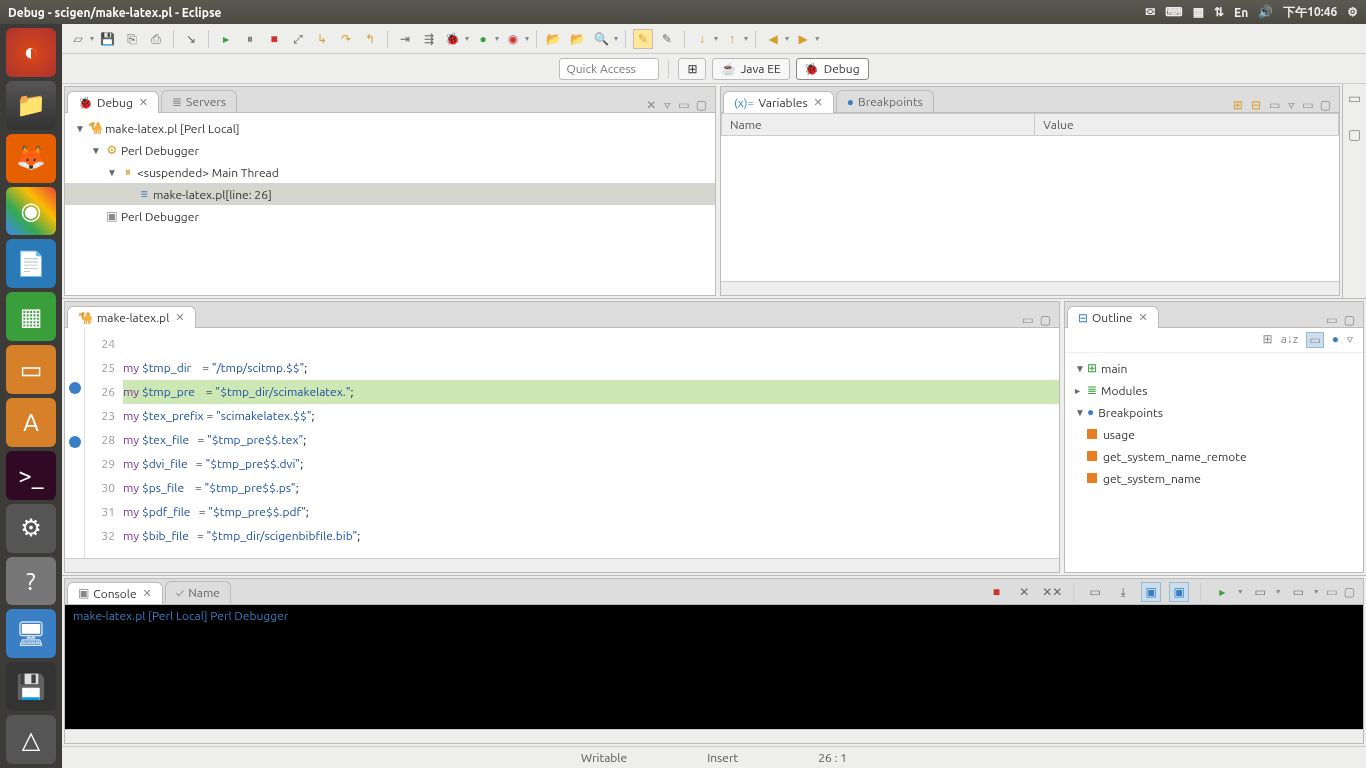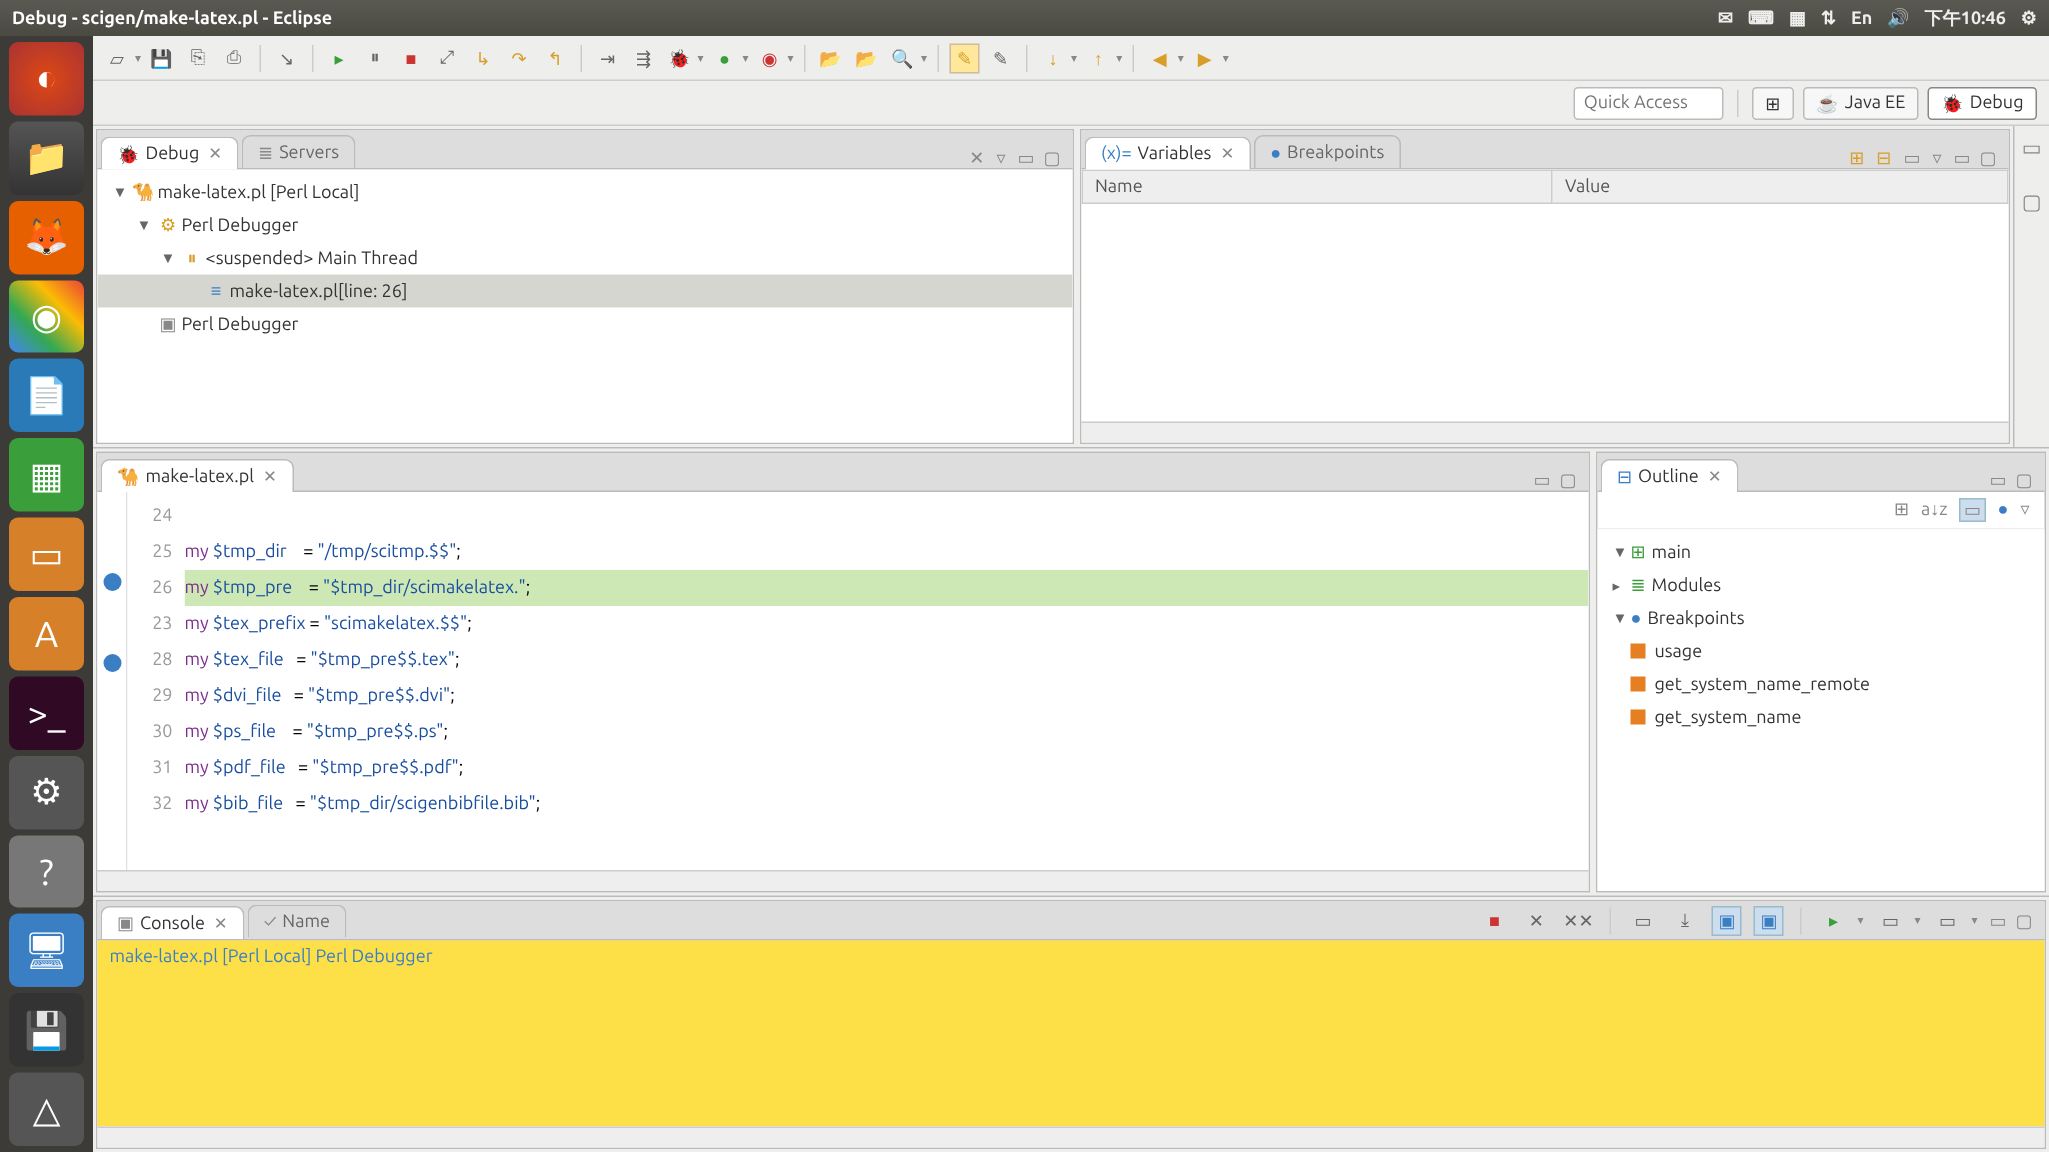--- a/index.html
+++ b/index.html
@@ -23,21 +23,21 @@
 .l-help{background:#777}
 .l-disp{background:#3a7fc4}
 .l-save{background:#333}
 .l-tri{background:#555}
 .workarea{position:absolute;left:62px;top:24px;right:0;bottom:0;background:#eeeeec;display:flex;flex-direction:column}
 .toolbar{height:30px;background:#eeeeec;border-bottom:1px solid #ccc;display:flex;align-items:center;padding:0 6px;gap:4px}
 .tbtn{width:20px;height:20px;display:inline-flex;align-items:center;justify-content:center;font-size:12px;color:#666;cursor:pointer}
 .tbtn.g{color:#3a9e3a}.tbtn.r{color:#c33}.tbtn.y{color:#d89e2a}.tbtn.b{color:#3a7fc4}
 .tsep{width:1px;height:18px;background:#ccc;margin:0 3px}
 .tdrop{font-size:8px;color:#888;margin-left:-2px}
-.topright{height:30px;display:flex;justify-content:flex-end;align-items:center;padding:0 8px;gap:6px;background:#eeeeec;border-bottom:1px solid #ccc}
+.topright{height:30px;display:flex;justify-content:center;align-items:center;padding:0 8px;gap:6px;background:#eeeeec;border-bottom:1px solid #ccc}
 .qbox{height:22px;width:100px;border:1px solid #bbb;border-radius:3px;padding:0 6px;color:#999;background:#fff}
 .persp-btn{height:22px;border:1px solid #bbb;border-radius:3px;padding:0 8px;display:flex;align-items:center;gap:4px;background:#f7f7f7;color:#333}
 .persp-btn.active{background:#fff;border-color:#888}
 .mainarea{flex:1;display:flex;flex-direction:column;position:relative}
 .row1{height:215px;display:flex;border-bottom:1px solid #bbb}
 .row2{flex:1;display:flex;border-bottom:1px solid #bbb;min-height:0}
 .row3{height:170px;display:flex;flex-direction:column}
 .statusbar{height:22px;background:#eeeeec;border-top:1px solid #ccc;display:flex;align-items:center;color:#555}
 .statusbar>div{padding:0 40px}
 .panel{display:flex;flex-direction:column;background:#fff;border:1px solid #bbb;margin:2px}
@@ -64,21 +64,21 @@
 .gutter{width:38px;background:#fff;text-align:right;padding:4px 8px 0 0;color:#999;font-family:monospace;font-size:14px;line-height:24px}
 .code{flex:1;font-family:monospace;font-size:14px;line-height:24px;padding-top:4px;white-space:pre;overflow:auto}
 .codeline.hl{background:#cde8b5}
 .kw{color:#7b2d8e}.var{color:#1a4fa0}.str{color:#1a4fa0}
 .outline-wrap{width:300px;min-width:300px}
 .outl-item{display:flex;align-items:center;height:22px;padding-left:10px;color:#333}
 .outl-item .arr{width:12px;font-size:10px;color:#666}
 .sq-o{width:10px;height:10px;background:#e67e22;display:inline-block;margin-right:6px}
 .sq-g{color:#3a9e3a;margin-right:4px}
 .conshead{display:flex;align-items:center;height:26px;border-bottom:1px solid #bbb;background:#ddd}
-.consbody{flex:1;background:#fde047;padding:4px 8px;color:#3a7fc4}
+.consbody{flex:1;background:#000000;padding:4px 8px;color:#3a7fc4}
 .scrollh{height:14px;background:#eee;border-top:1px solid #ccc}
 .panel-mm{display:flex;gap:6px;color:#888;font-size:11px}
 .sideico{width:24px;display:flex;flex-direction:column;align-items:center;padding-top:6px;gap:20px;border-left:1px solid #bbb;background:#eeeeec}
 .sideico span{font-size:14px;color:#888}
 </style>
 </head>
 <body>
 
 <div class="titlebar">
   <span>Debug - scigen/make-latex.pl - Eclipse</span>
@@ -397,14 +397,21 @@
                 <span>▭</span>
                 <span>▢</span>
               </span>
           </div>
         </div>
         <div class="consbody">make-latex.pl [Perl Local] Perl Debugger</div>
         <div class="scrollh"></div>
       </div>
     </div>
 
+    <div class="statusbar">
+      <div style="flex:1"></div>
+      <div>Writable</div>
+      <div>Insert</div>
+      <div>26 : 1</div>
+      <div style="flex:1"></div>
+    </div>
   </div>
 </div>
 
 </body></html>

